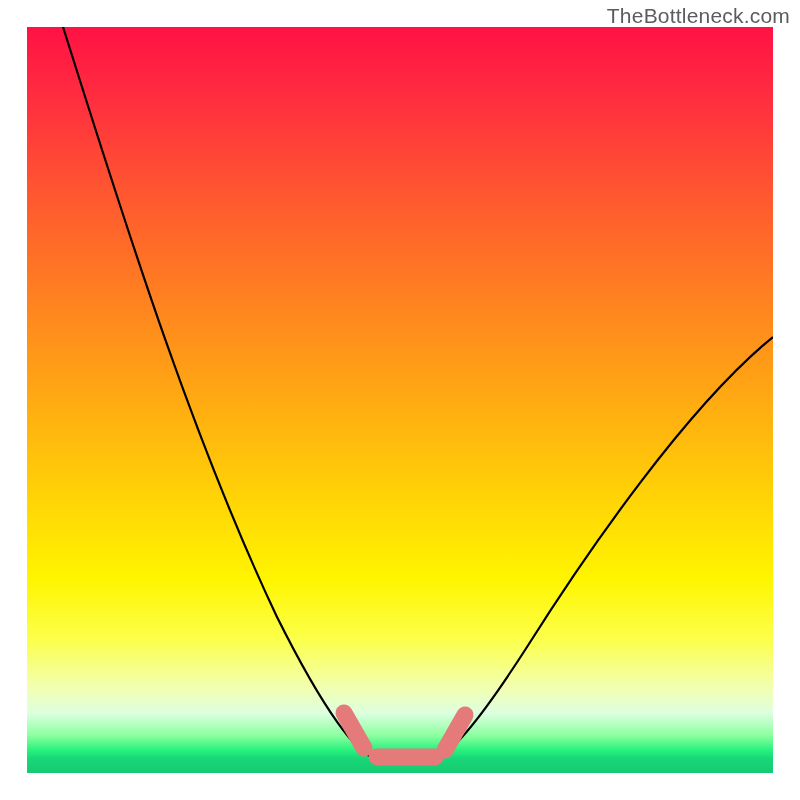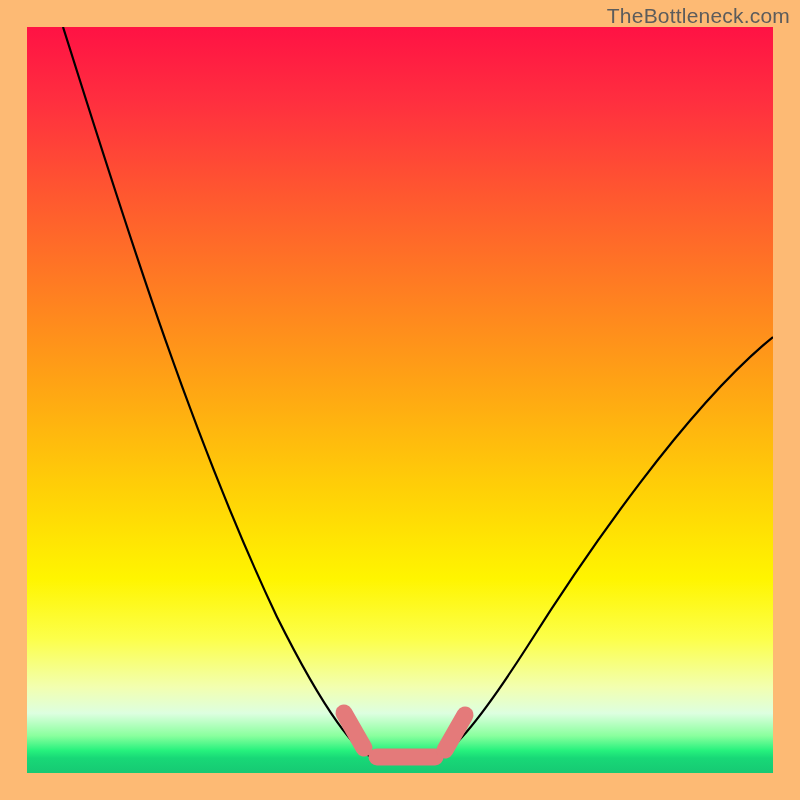--- a/index.html
+++ b/index.html
@@ -10,21 +10,21 @@
     overflow: hidden;
     background: #000;
     font-family: Arial, Helvetica, sans-serif;
   }
   .frame {
     position: absolute;
     left: 0;
     top: 0;
     width: 800px;
     height: 800px;
-    background: #fdba74;
+    background: #ffffff;
   }
   .plot {
     position: absolute;
     left: 27px;
     top: 27px;
     width: 746px;
     height: 746px;
     overflow: hidden;
   }
   .gradient {

